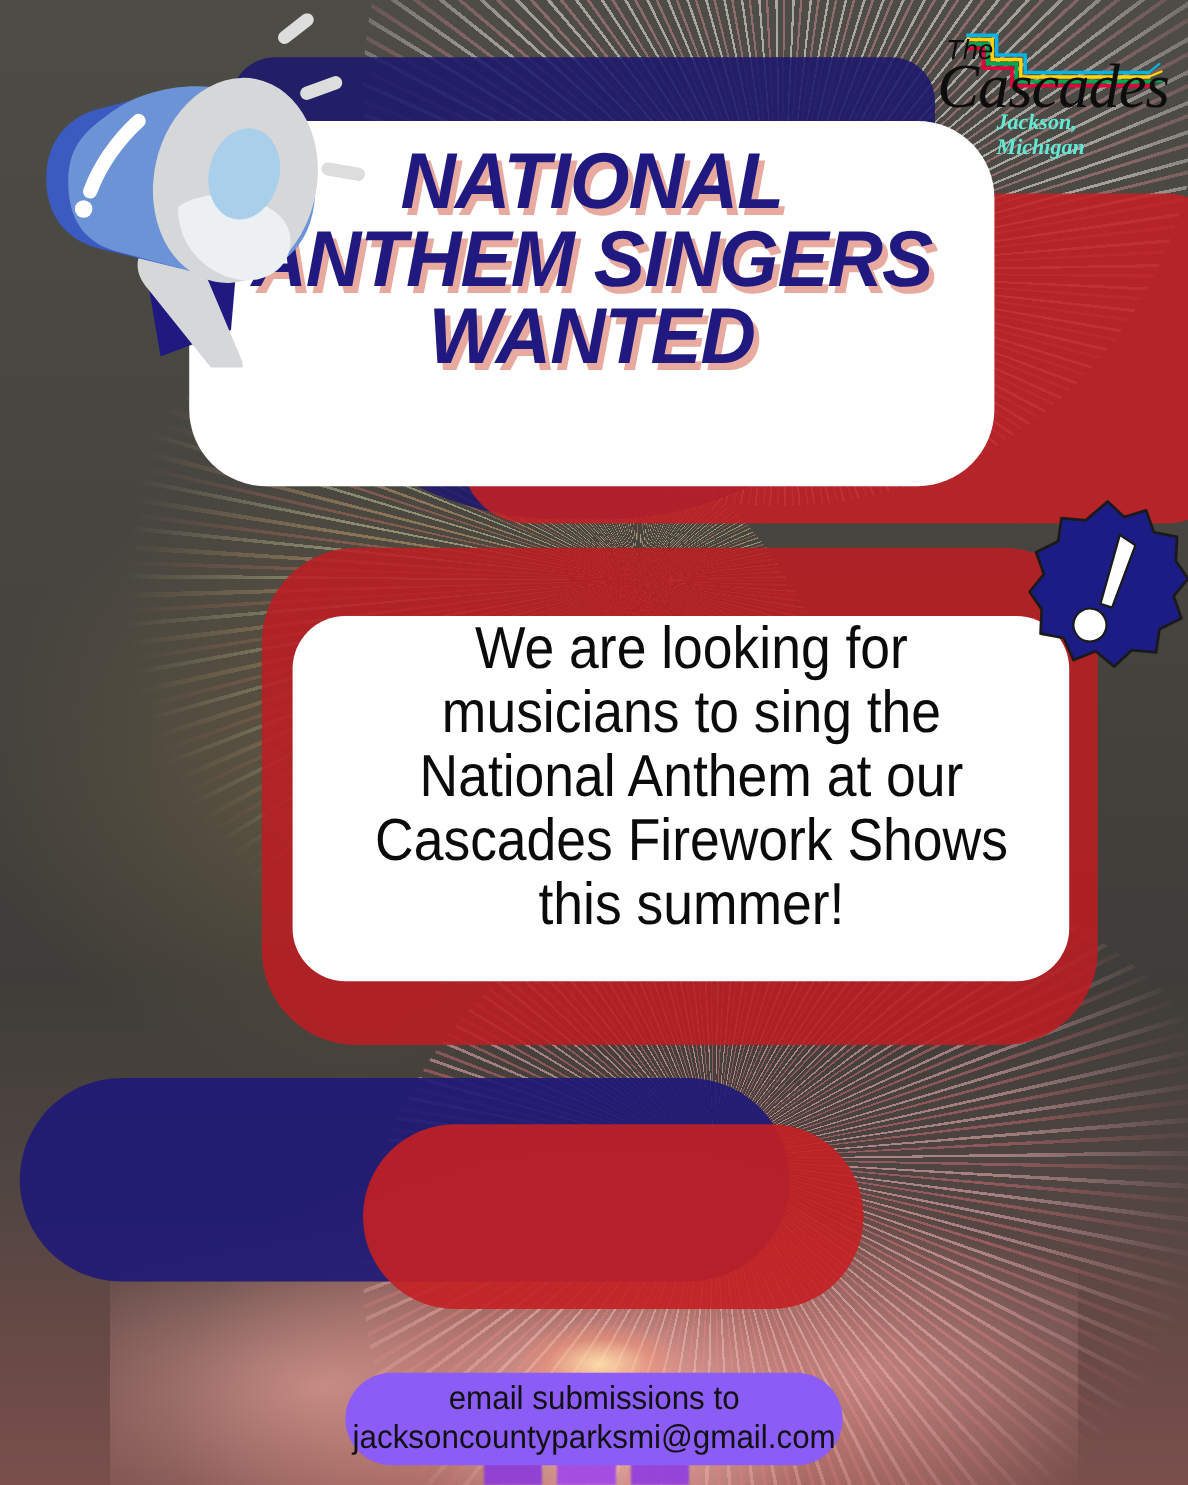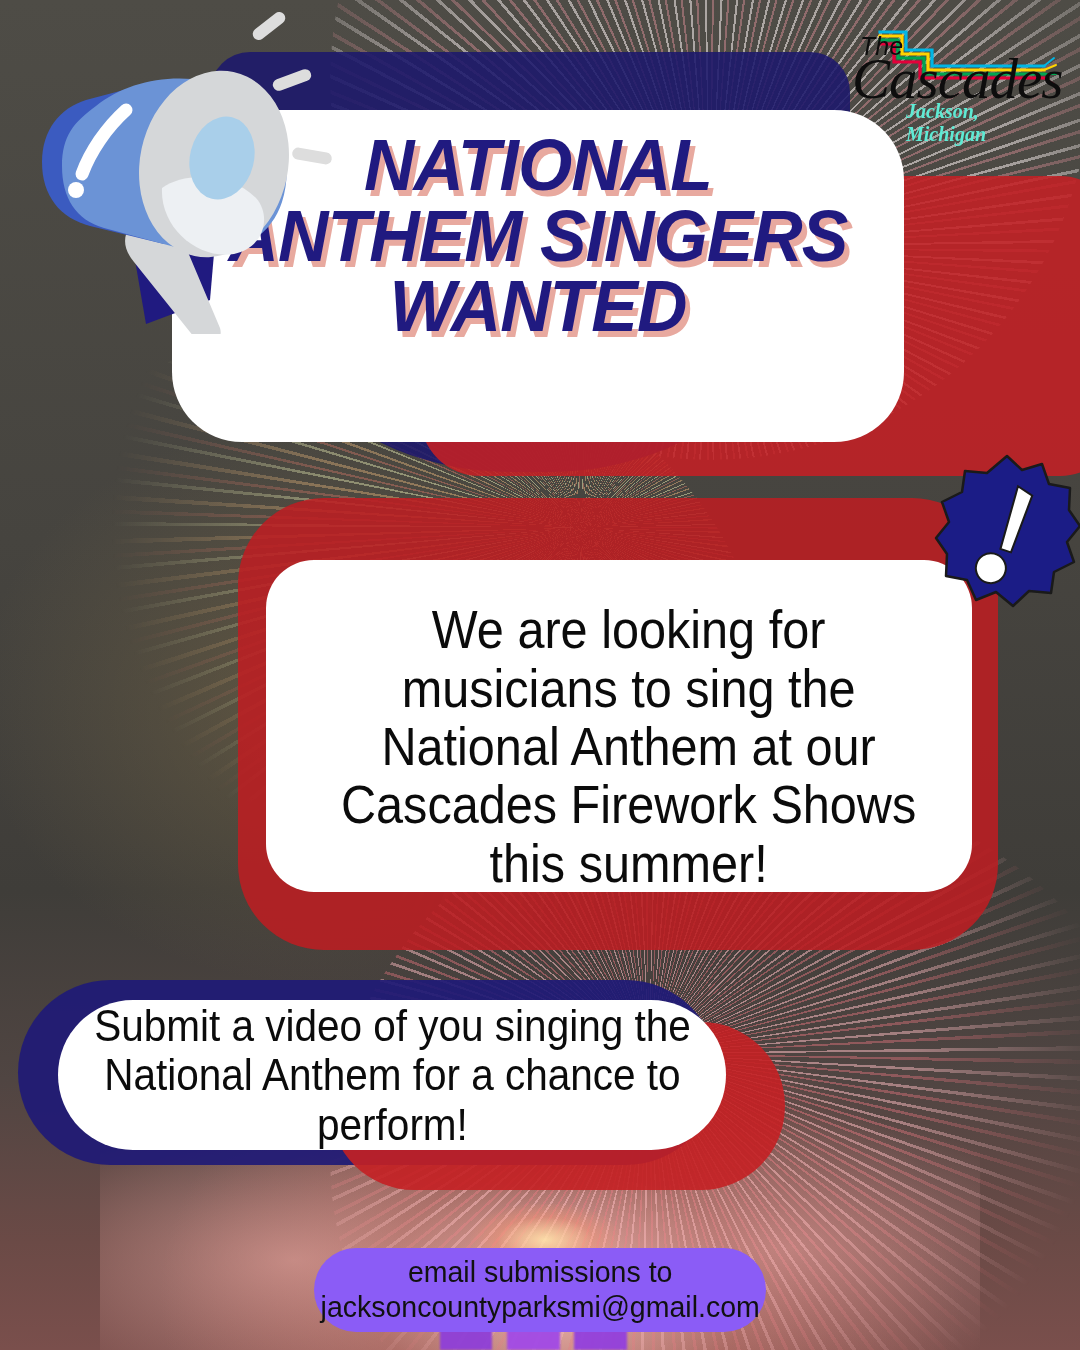--- a/index.html
+++ b/index.html
@@ -62,21 +62,21 @@
     background:rgba(188,30,34,.88);border-radius:86px;}
   .blobNavySubmit{position:absolute;left:18px;top:980px;width:700px;height:185px;
     background:rgba(32,26,118,.92);border-radius:95px;}
   .blobRedSubmit{position:absolute;left:330px;top:1022px;width:455px;height:168px;
     background:rgba(196,32,36,.9);border-radius:84px;}
 
   
   .cardTitle{position:absolute;left:172px;top:110px;width:732px;height:332px;
     background:#fff;border-radius:70px;}
   .cardBody{position:absolute;left:266px;top:560px;width:706px;height:332px;
-    background:#fff;border-radius:48px;display:flex;align-items:flex-end;justify-content:center;padding-left:20px;}
+    background:#fff;border-radius:48px;display:flex;align-items:flex-start;justify-content:center;padding-left:20px;}
   .cardSubmit{position:absolute;left:58px;top:1000px;width:668px;height:150px;
     background:#fff;border-radius:76px;display:flex;align-items:center;justify-content:center;}
   .cardEmail{position:absolute;left:314px;top:1248px;width:452px;height:84px;
     background:#8b5cf6;border-radius:46px;display:flex;align-items:center;justify-content:center;}
 
   
   .titleText{position:absolute;left:172px;top:130px;width:732px;text-align:center;
     font-size:72px;line-height:.98;font-weight:bold;font-style:italic;
     letter-spacing:-1px;color:#201a80;
     text-shadow:5px 6px 0 #e8a99f;
@@ -134,25 +134,20 @@
   </div>
 
   <div class="cardBody">
     <div class="bodyText">We are looking for
 musicians to sing the
 National Anthem at our
 Cascades Firework Shows
 this summer!</div>
   </div>
 
-  <div class="cardSubmit">
-    <div class="submitText">Submit a video of you singing the
-National Anthem for a chance to
-perform!</div>
-  </div>
 
   <div class="cardEmail">
     <div class="emailText">email submissions to
 jacksoncountyparksmi@gmail.com</div>
   </div>
 
   <div class="megaphone">
     <svg viewBox="0 0 300 322" width="300" height="322">
 
       <path d="M92 196 L186 172 L176 288 L112 312 Z" fill="#201a80"></path>

